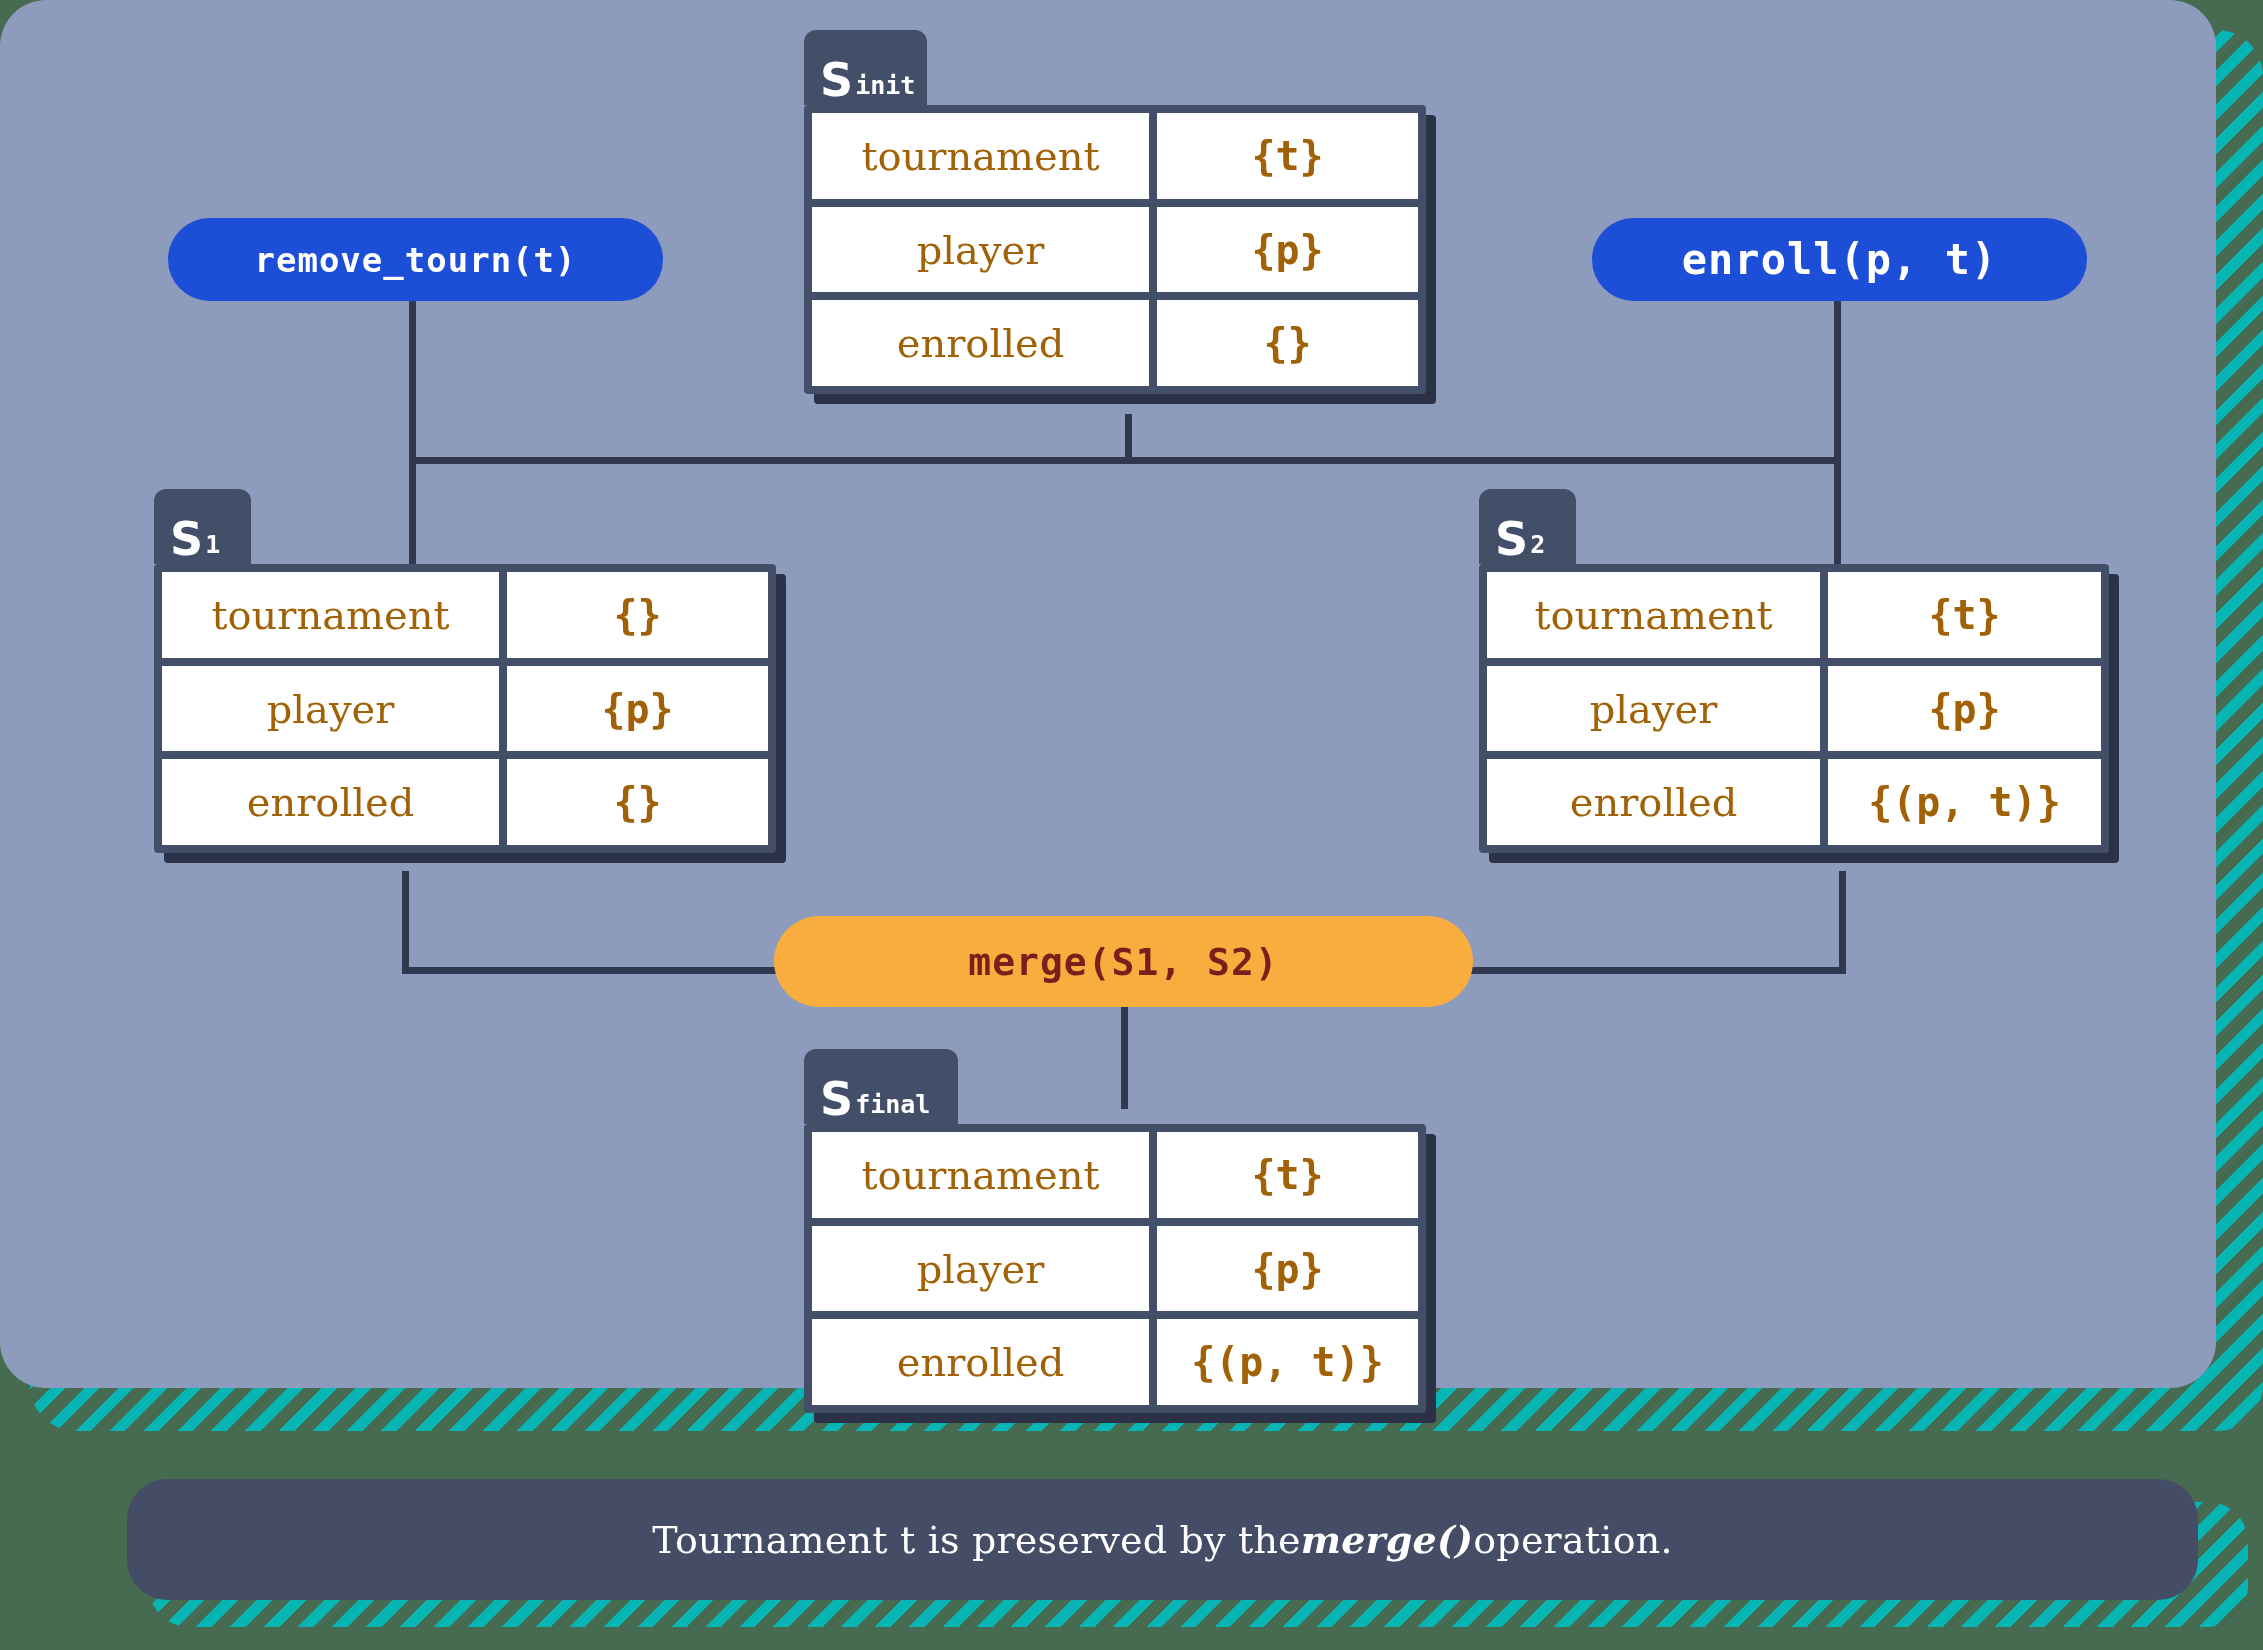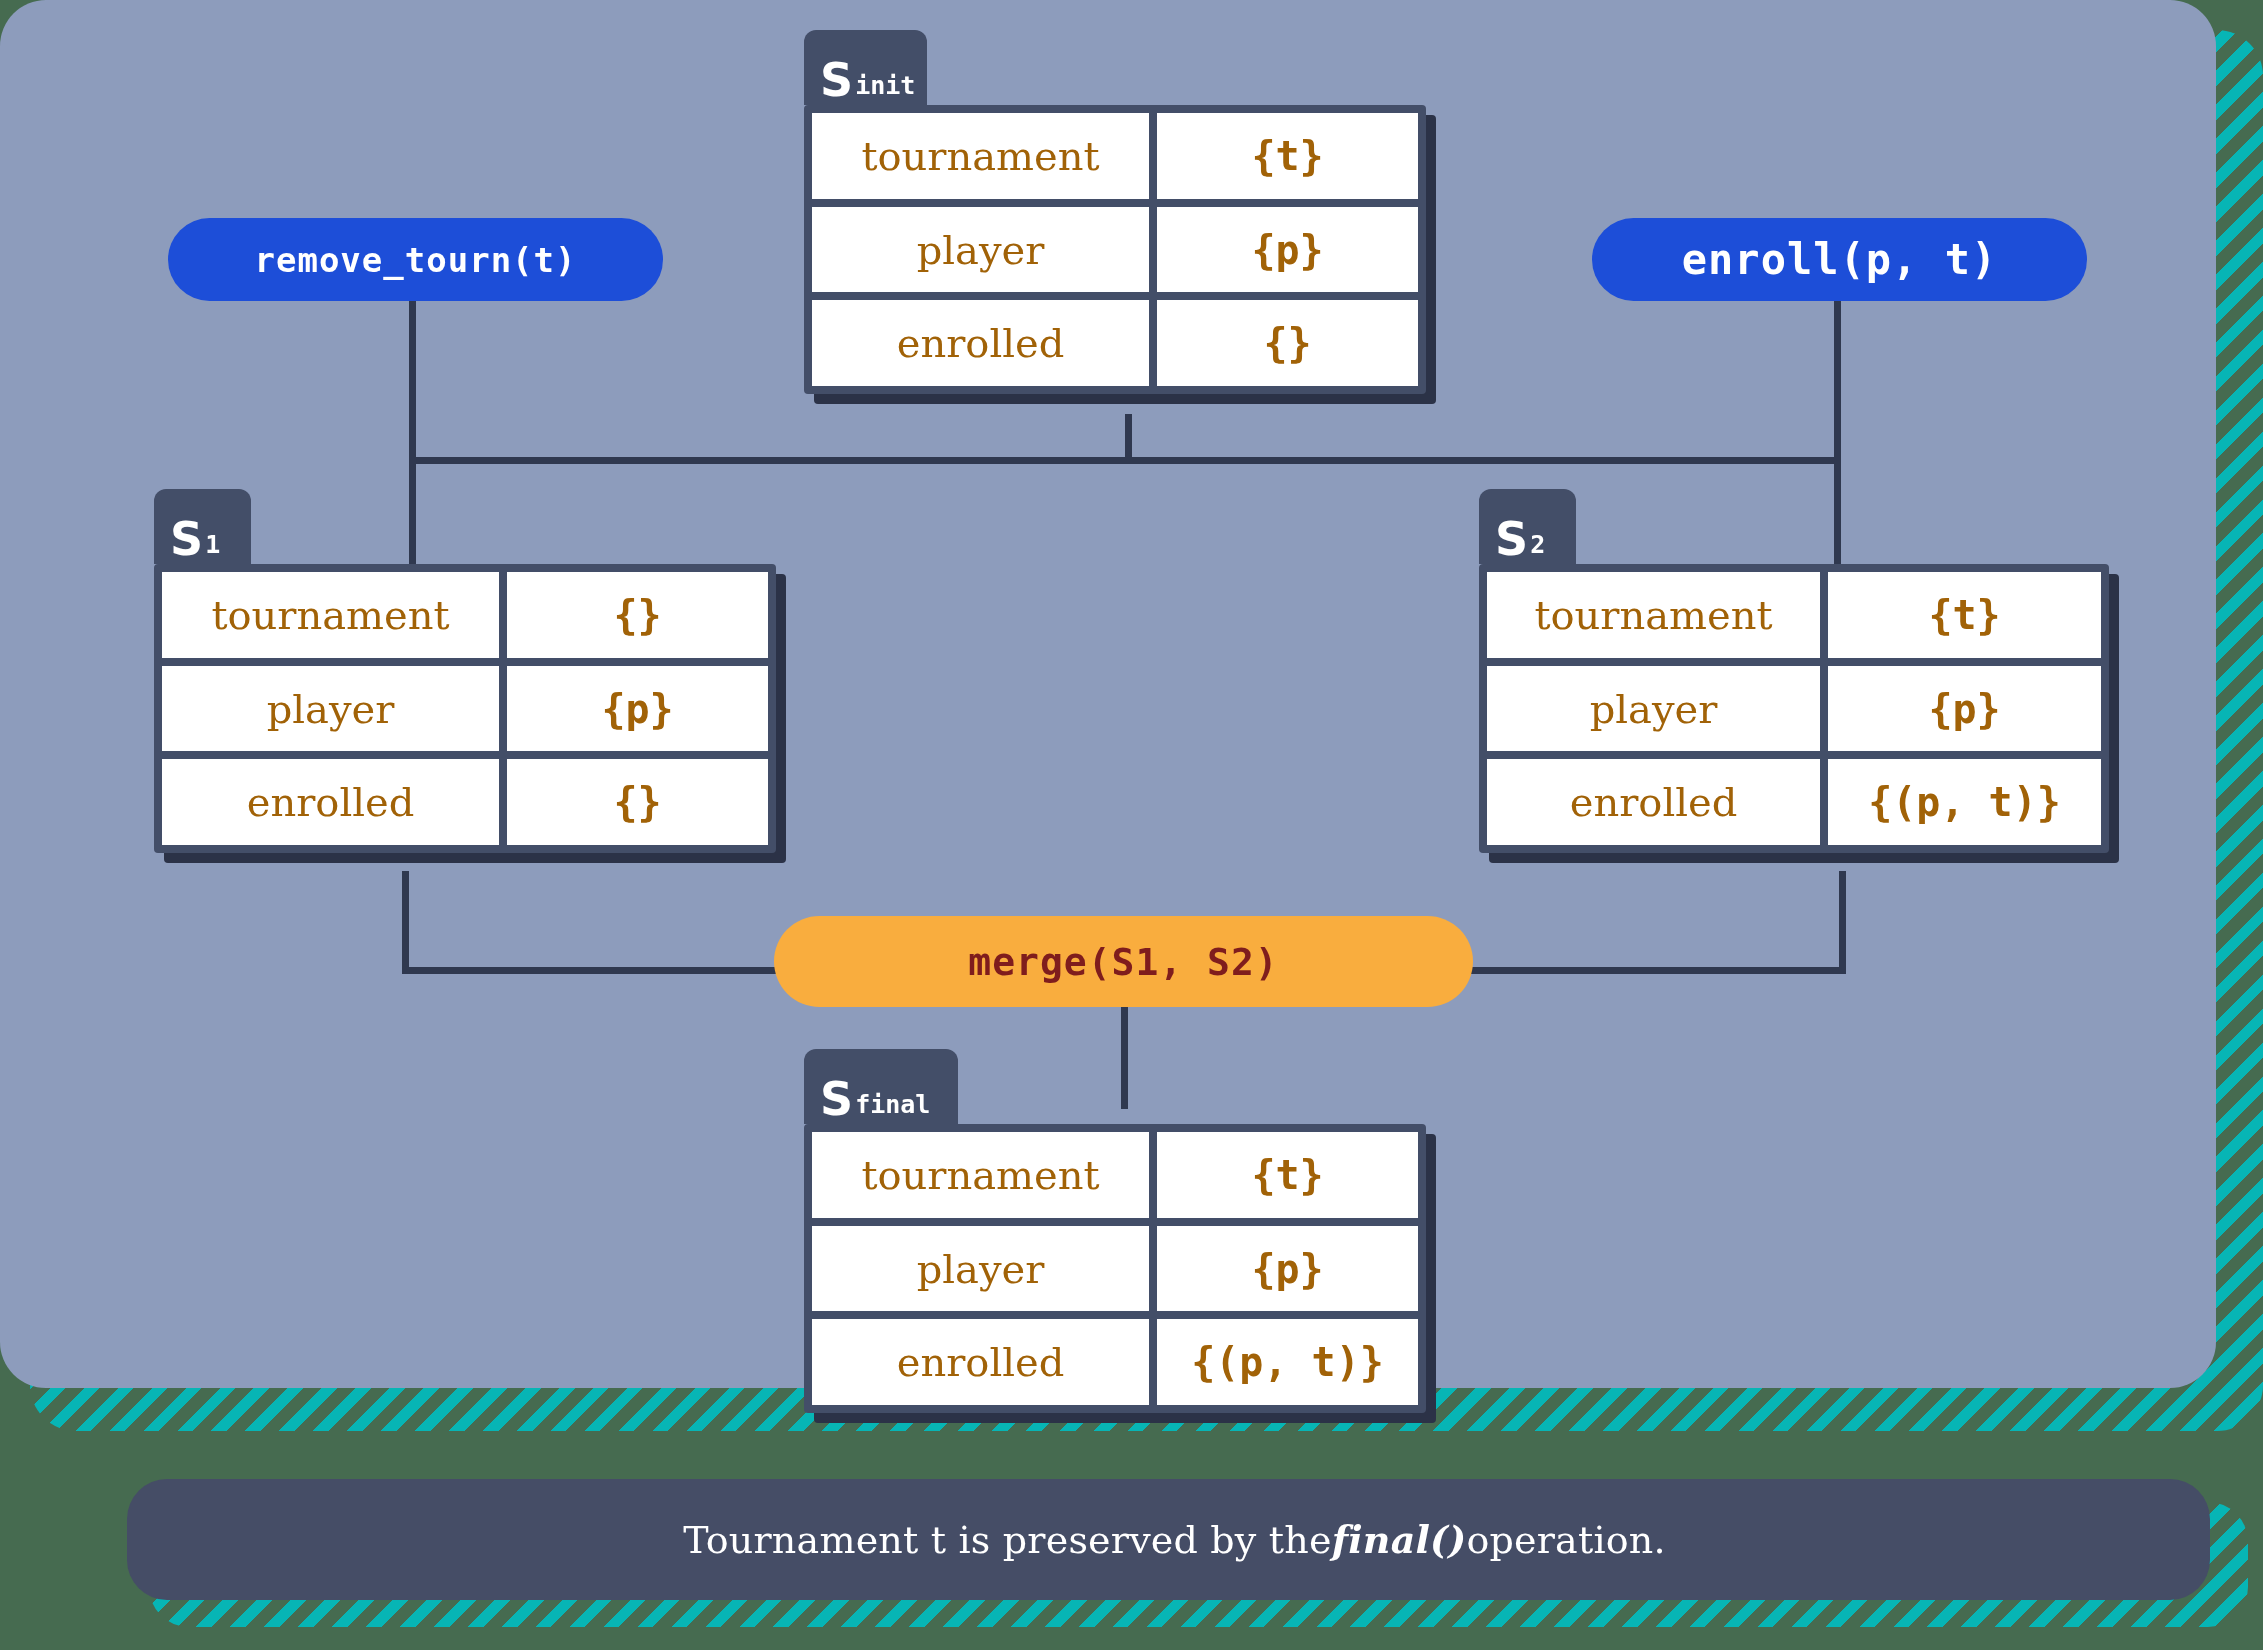--- a/index.html
+++ b/index.html
@@ -43,21 +43,20 @@
     position:absolute;
     left:127px; top:1479px; width:2071px; height:121px;
     background:#454d66;
     border-radius:40px;
     z-index:3;
     display:flex;align-items:center;justify-content:center;
     color:#ffffff;
     font-size:38px;
     font-family:"DejaVu Serif", serif;
     letter-spacing:0.2px;
-    padding-left:12px;
   }
   #caption b{font-weight:bold;font-style:italic;}
 
   
   .line{position:absolute;background:#2f384f;z-index:4;}
 
   
   .pill{
     position:absolute;z-index:7;
     display:flex;align-items:center;justify-content:center;
@@ -249,16 +248,16 @@
     </div>
     <div class="row">
       <div class="cell key" style="width:337px;">enrolled</div>
       <div class="cell val" style="flex:1;">{(p, t)}</div>
     </div>
   </div>
 </div>
 
 <div id="caption">
   <span>Tournament t is preserved by the </span>
-    <b>final()</b>
+    <b>merge()</b>
     <span> operation.</span>
 </div>
 
 
 </body></html>

